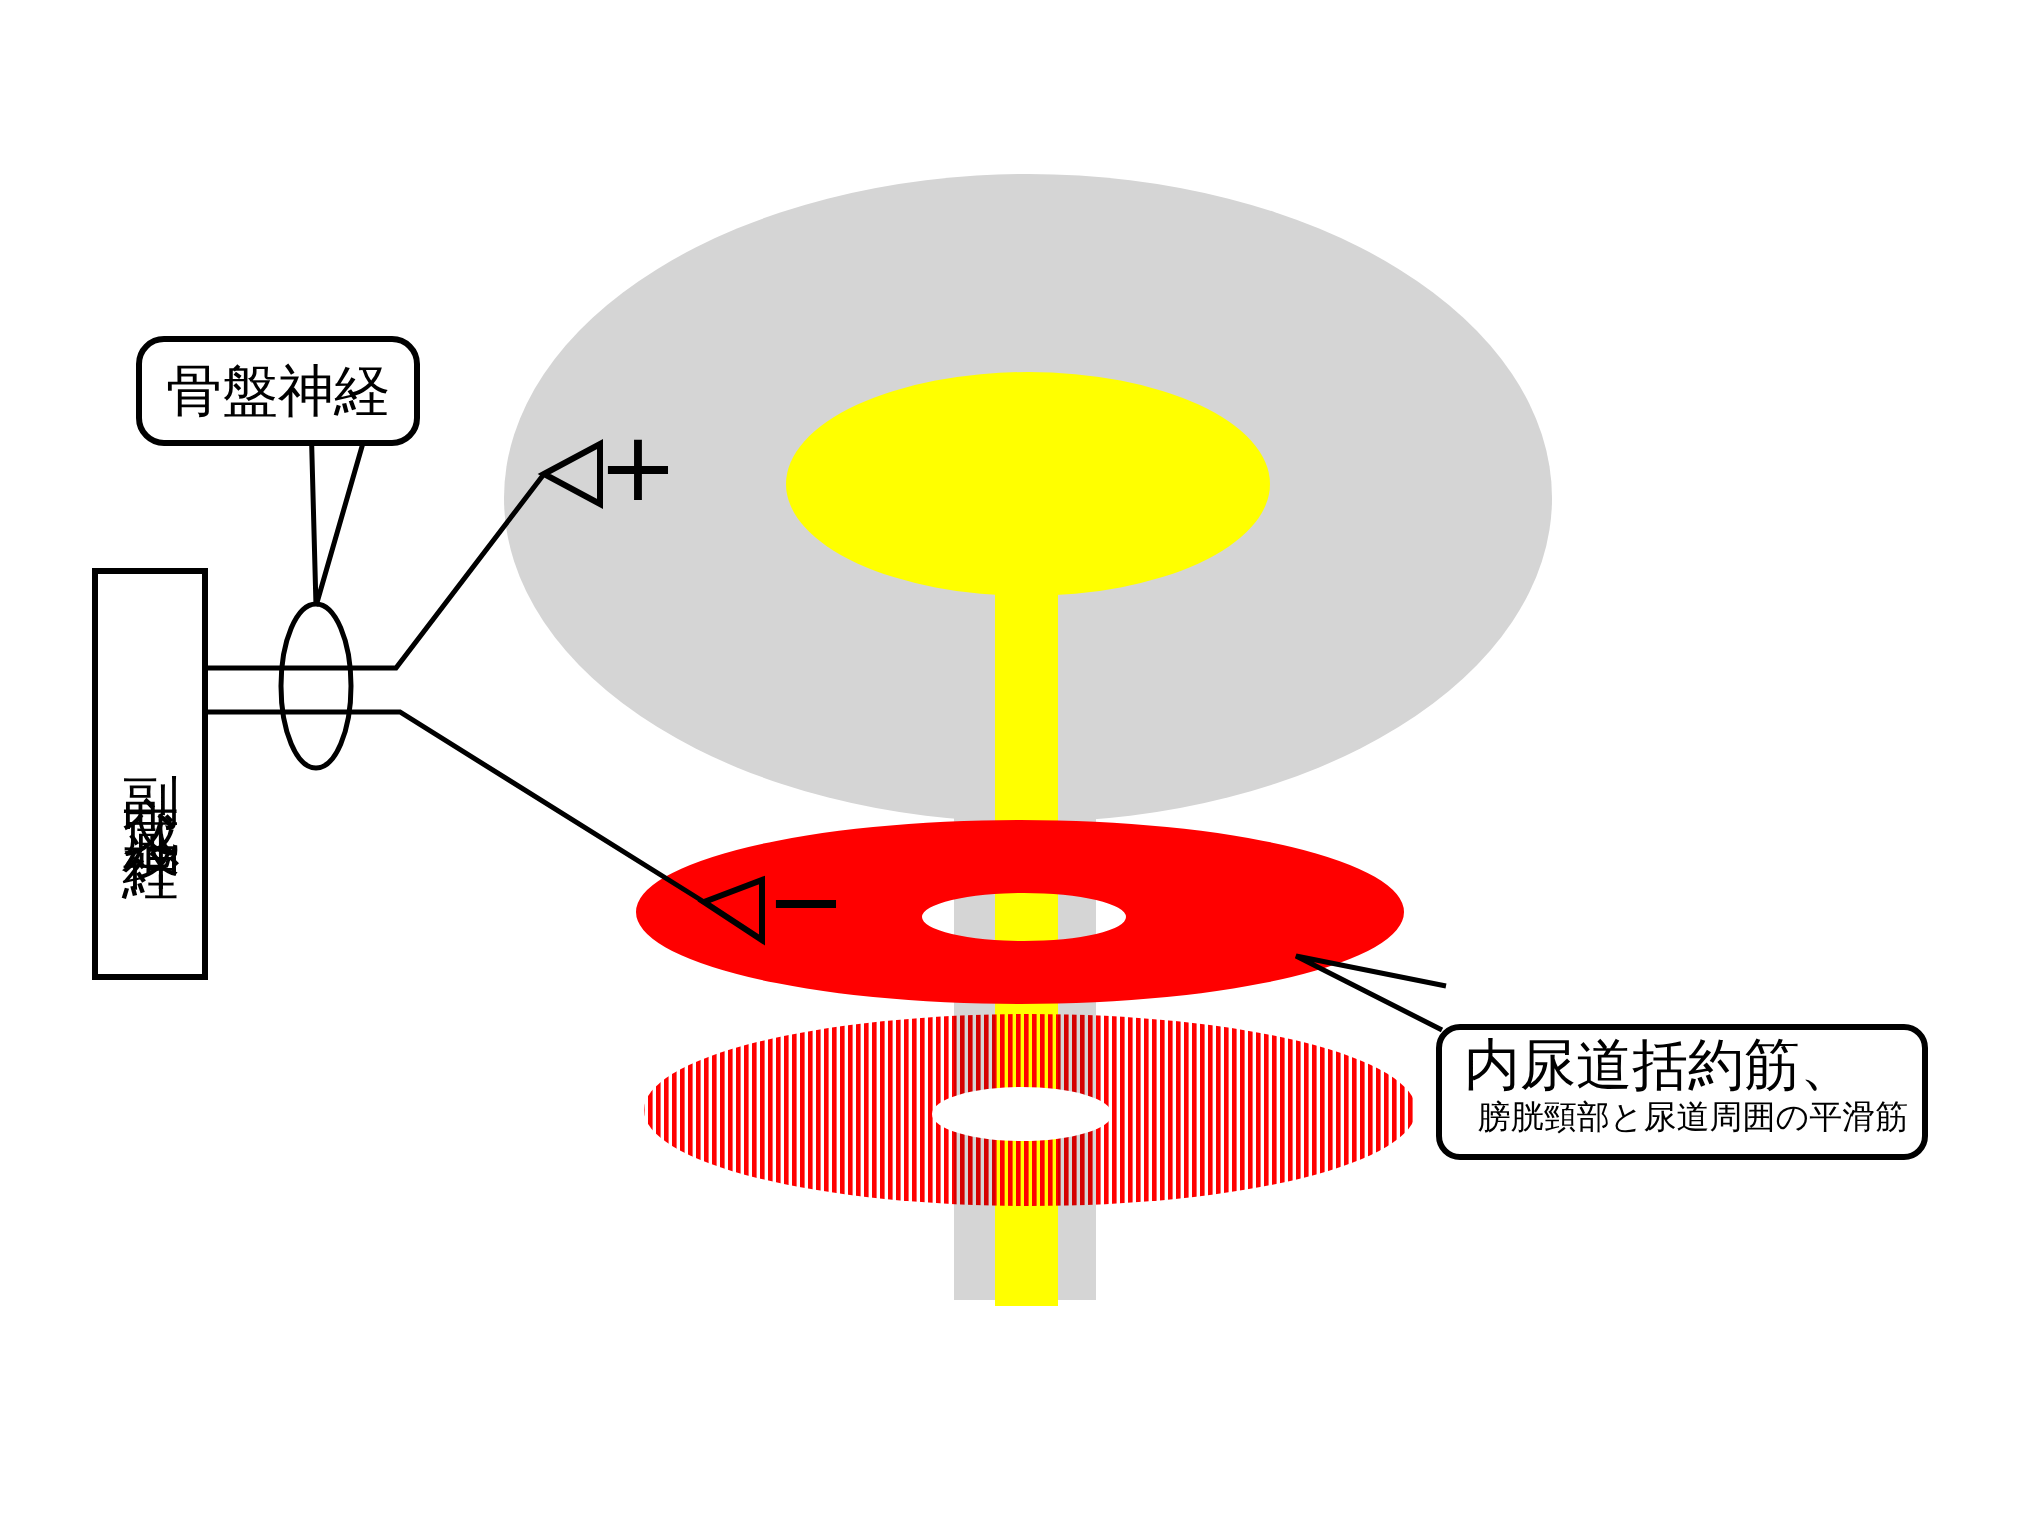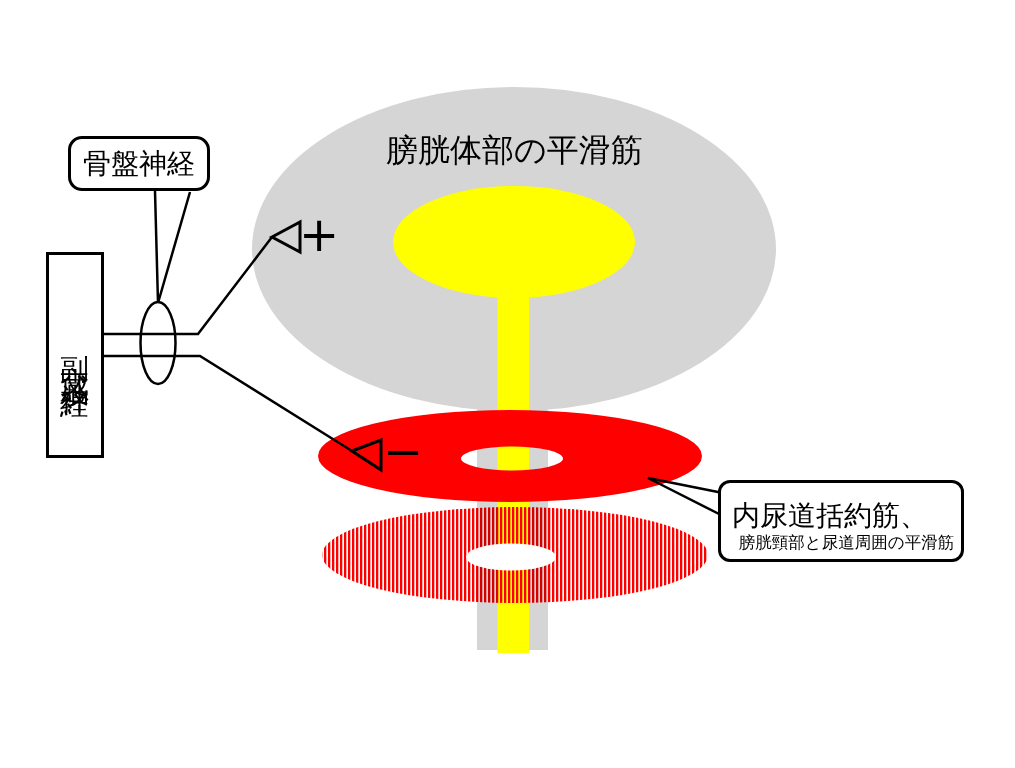--- a/index.html
+++ b/index.html
@@ -4,42 +4,42 @@
 <style>
   html,body{margin:0;padding:0;background:#fff;}
   #stage{
     position:relative;width:1015px;height:768px;background:#ffffff;overflow:hidden;
     font-family:"Liberation Sans","DejaVu Sans",sans-serif;color:#000;
   }
   #shapes{position:absolute;left:0;top:0;}
   .ln{fill:none;stroke:#000;stroke-width:2.5;}
   .tri{fill:none;stroke:#000;stroke-width:3;}
   .sign{font-family:"DejaVu Sans",sans-serif;font-size:48px;fill:#000;}
-  .overlay{position:absolute;box-sizing:border-box;}
+  .overlay{position:absolute;box-sizing:border-box;margin-top:32px;}
   .title{
     left:386px;top:134px;width:280px;height:34px;
     font-size:32px;line-height:33px;white-space:nowrap;
   }
   .pelvic-box{
     left:68px;top:136px;width:142px;height:55px;
     border:3px solid #000;border-radius:14px;background:#fff;
     display:flex;align-items:center;justify-content:center;
     font-size:28px;white-space:nowrap;
   }
   .para-box{
     left:46px;top:252px;width:58px;height:206px;
     border:3px solid #000;background:#fff;
     display:flex;align-items:center;justify-content:center;
     writing-mode:vertical-rl;text-orientation:upright;
     font-size:29px;letter-spacing:9px;
   }
   .sphincter-box{
-    left:718px;top:480px;width:246px;height:82px;
+    left:718px;top:480px;width:246px;height:68px;
     border:3px solid #000;border-radius:12px;background:#fff;
-    padding:16px 0 0 11px;
+    padding:1px 0 0 11px;
   }
   .sphincter-line1{font-size:28px;line-height:33px;white-space:nowrap;}
   .sphincter-line2{font-size:16.5px;line-height:20px;white-space:nowrap;text-align:center;}
   .striped{mix-blend-mode:multiply;}
 </style>
 </head>
 <body>
 
 <div id="stage">
 
@@ -72,21 +72,20 @@
 
     <path class="ln" d="M723,493 L648,478 L721,515"></path>
 
     <path class="tri" d="M272,237 L300,222 L300,252 Z"></path>
     <path class="tri" d="M352,451 L381,440 L381,470 Z"></path>
 
     <text class="sign" x="319" y="234" text-anchor="middle" dominant-baseline="central">+</text>
     <text class="sign" x="403" y="451" text-anchor="middle" dominant-baseline="central">−</text>
   </svg>
 
-  <div class="overlay title">膀胱体部の平滑筋</div>
 
   <div class="overlay pelvic-box">
     <span>骨盤神経</span>
   </div>
 
   <div class="overlay para-box">
     <span>副交感神経</span>
   </div>
 
   <div class="overlay sphincter-box">

